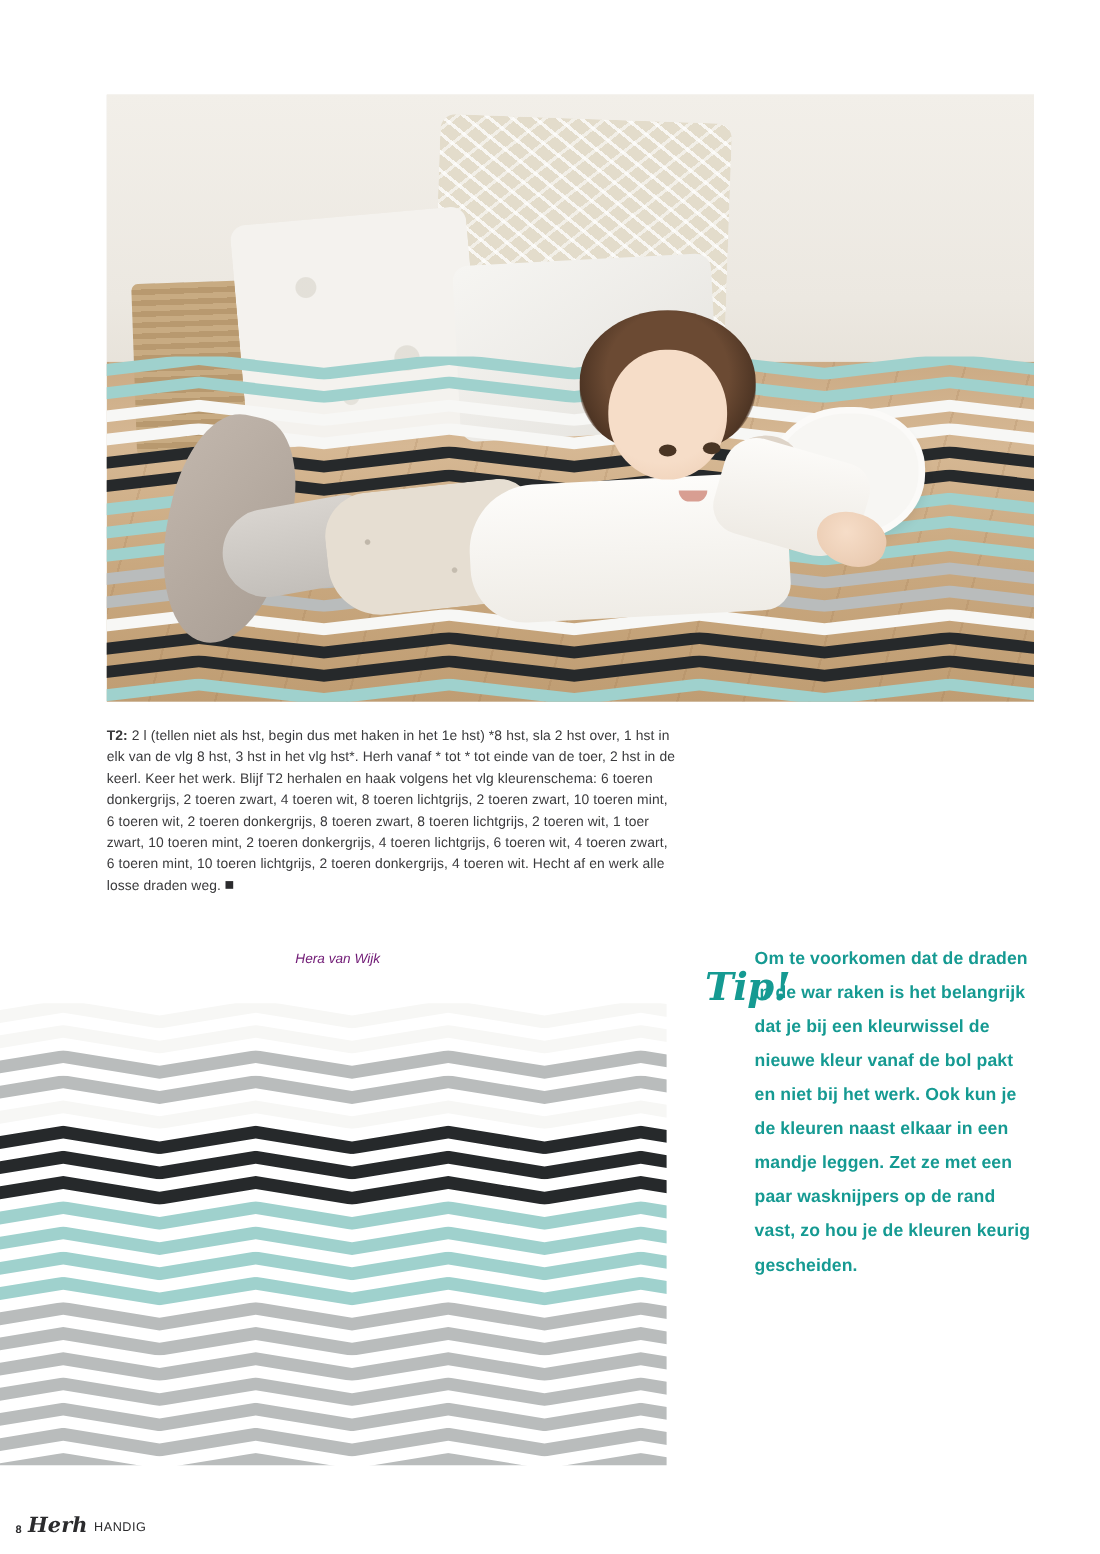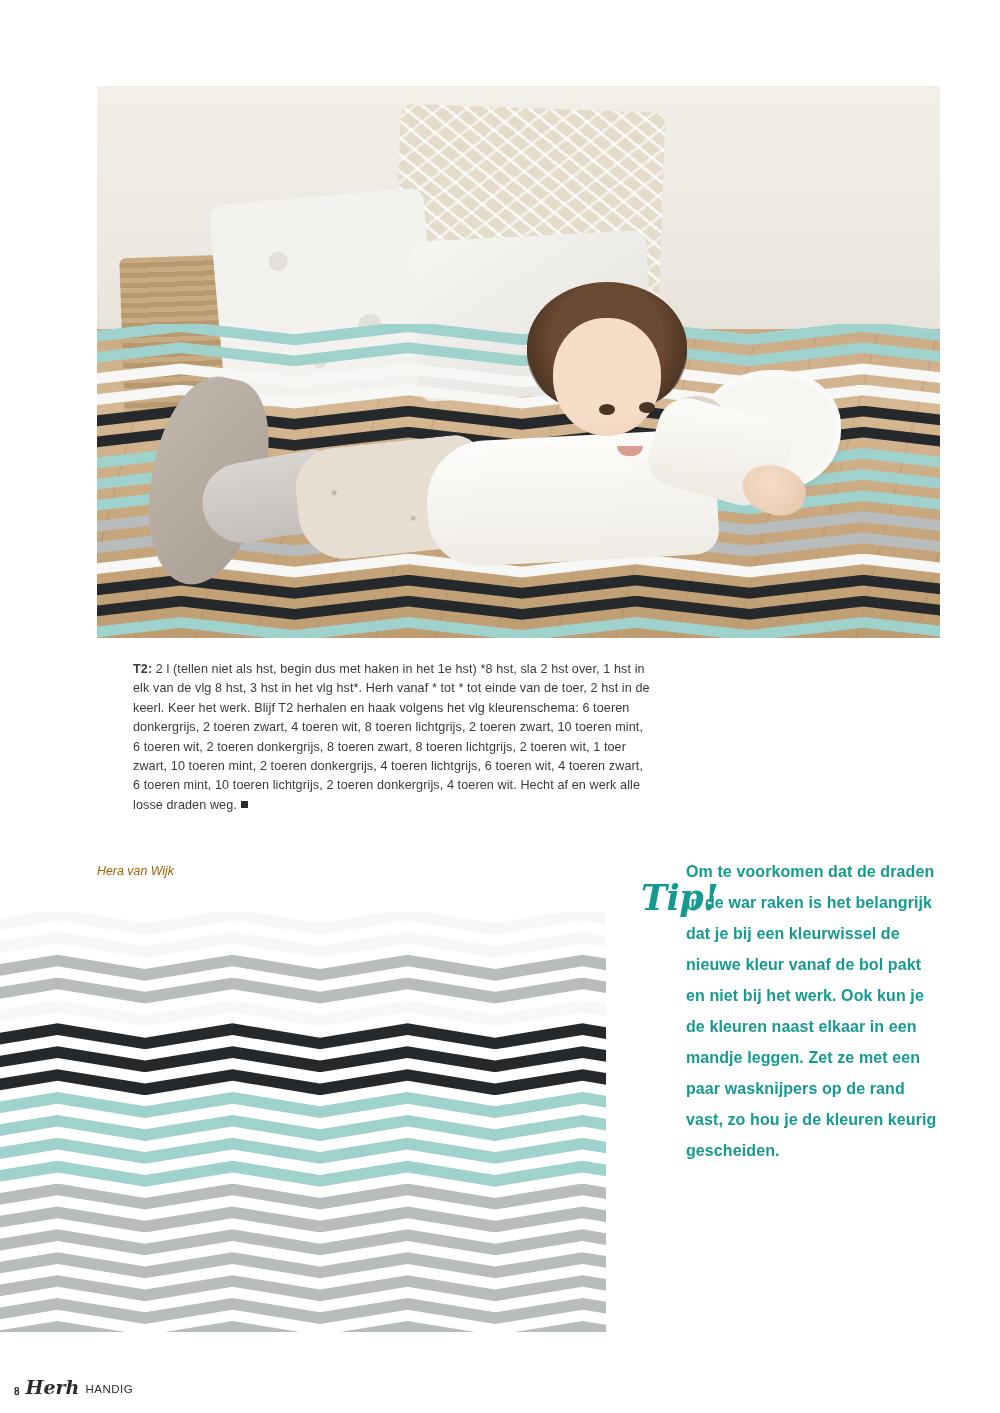--- a/index.html
+++ b/index.html
@@ -145,30 +145,29 @@
   }
 
   
   .body-text {
     position:absolute; left: 97px; top: 660px; width: 520px;
     font-family: "Liberation Sans", sans-serif;
     font-size: 12.6px;
     line-height: 19.4px;
     color: #3a3a3c;
     letter-spacing: .1px;
-    margin-left: 36px;
   }
   .body-text b { font-weight: 700; }
   .endmark {
     display:inline-block; width: 7px; height: 7px; background:#2b2b2d; margin-left: 4px;
     vertical-align: 1px;
   }
   .author {
     position:absolute; left: 97px; top: 864px; width: 420px;
-    font-style: italic; font-size: 12.4px; color:#a16207;
+    font-style: italic; font-size: 12.4px; color:#701a75;text-align:center;
   }
   .credit {
     position:absolute; left: 97px; top: 934px; display:flex; align-items:center; gap: 7px;
   }
   .credit-badge {
     width: 22px; height: 22px; border-radius: 50%;
     background: #3fb3a6; color:#fff;
     display:flex; align-items:center; justify-content:center;
   }
   .credit-text { font-size: 12.2px; color:#3a3a3c; }

